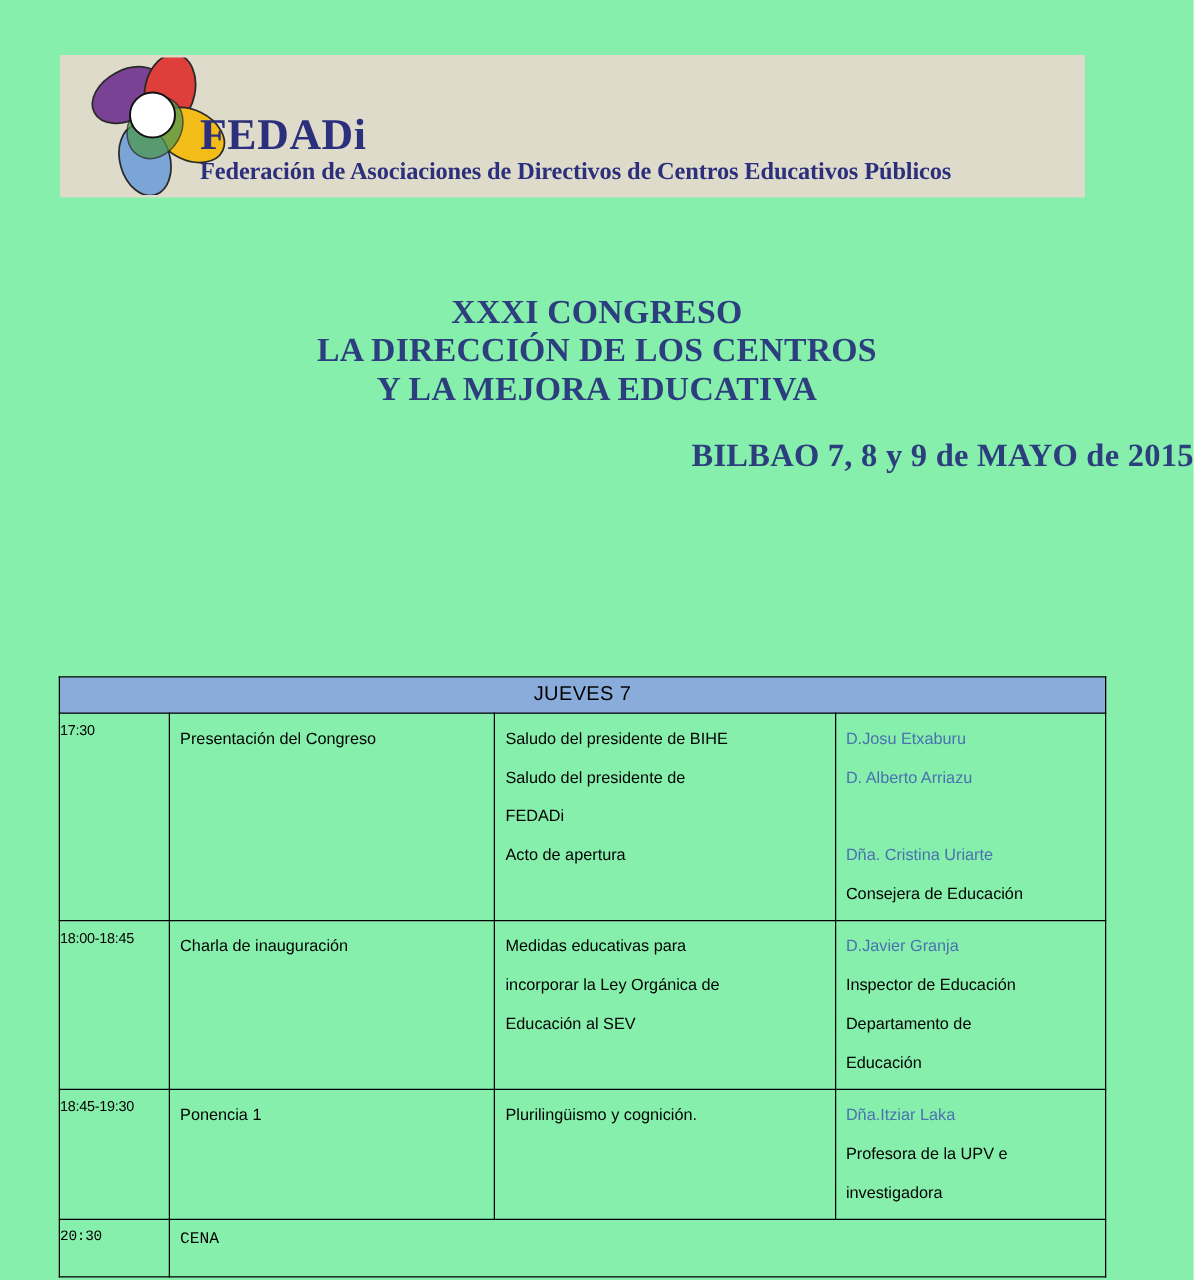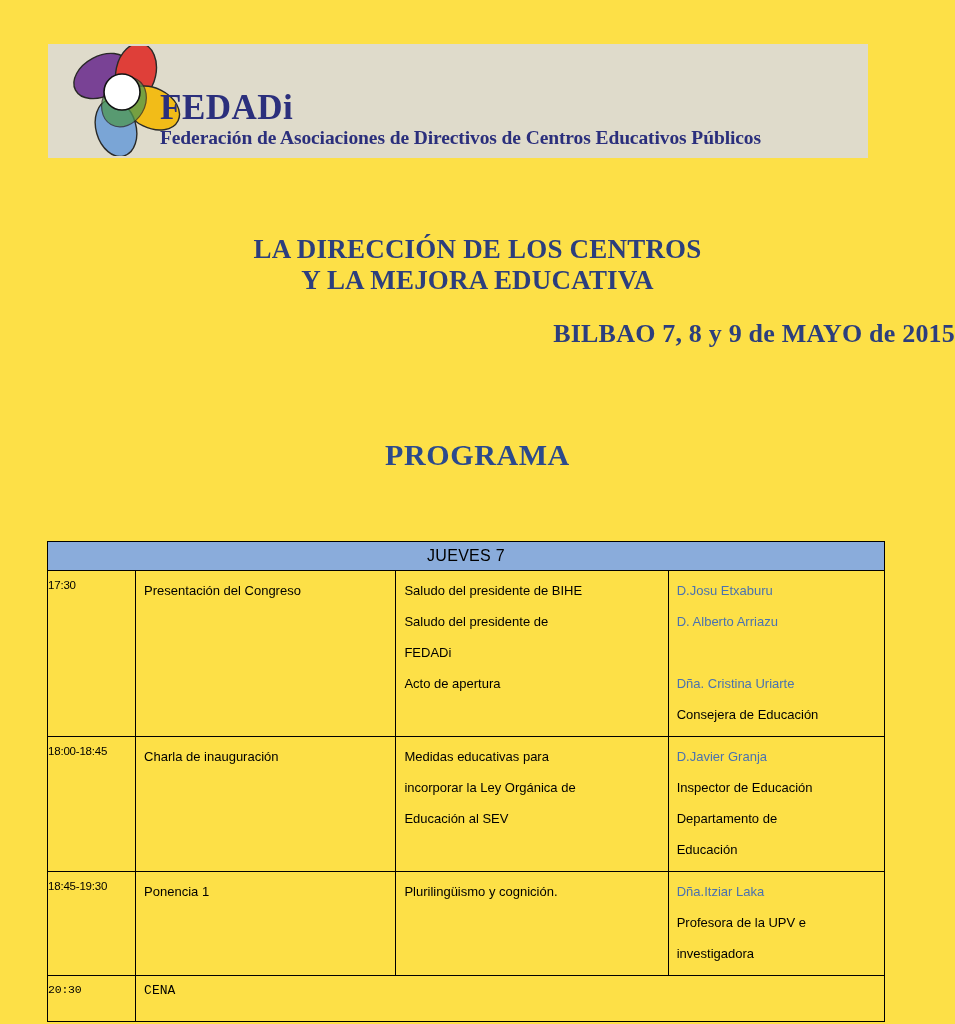--- a/index.html
+++ b/index.html
@@ -14,21 +14,21 @@
     font-family: "Liberation Sans", sans-serif;
     color: #000000;
     overflow: hidden;
   }
 
   .page {
     position: absolute;
     left: 0; top: 0;
     width: 955px;
     height: 1024px;
-    background: #fde047;
+    background: #86efac;
   }
 
   
   .letterhead {
     position: absolute;
     left: 48px;
     top: 44px;
     width: 820px;
     height: 114px;
     background: #dfdbcb;
@@ -185,26 +185,26 @@
       <circle cx="62" cy="46" r="18" fill="#ffffff" stroke="#111111" stroke-width="1.6"></circle>
     </svg>
 
     <div class="logo-text-block">
       <div class="logo-word">FEDADi</div>
       <div class="logo-tagline">Federación de Asociaciones de Directivos de Centros Educativos Públicos</div>
     </div>
   </div>
 
   <div class="title-block">
+    <div class="title-line">XXXI CONGRESO</div>
     <div class="title-line">LA DIRECCIÓN DE LOS CENTROS</div>
     <div class="title-line">Y LA MEJORA EDUCATIVA</div>
     <div class="subtitle-line">BILBAO 7, 8 y 9 de MAYO de 2015</div>
   </div>
 
-  <div class="programa-heading">PROGRAMA</div>
 
   <div class="schedule-wrap">
     <table class="schedule">
       <colgroup>
         <col class="col-time">
           <col class="col-act">
           <col class="col-topic">
           <col class="col-person">
       </colgroup>
       <thead>

